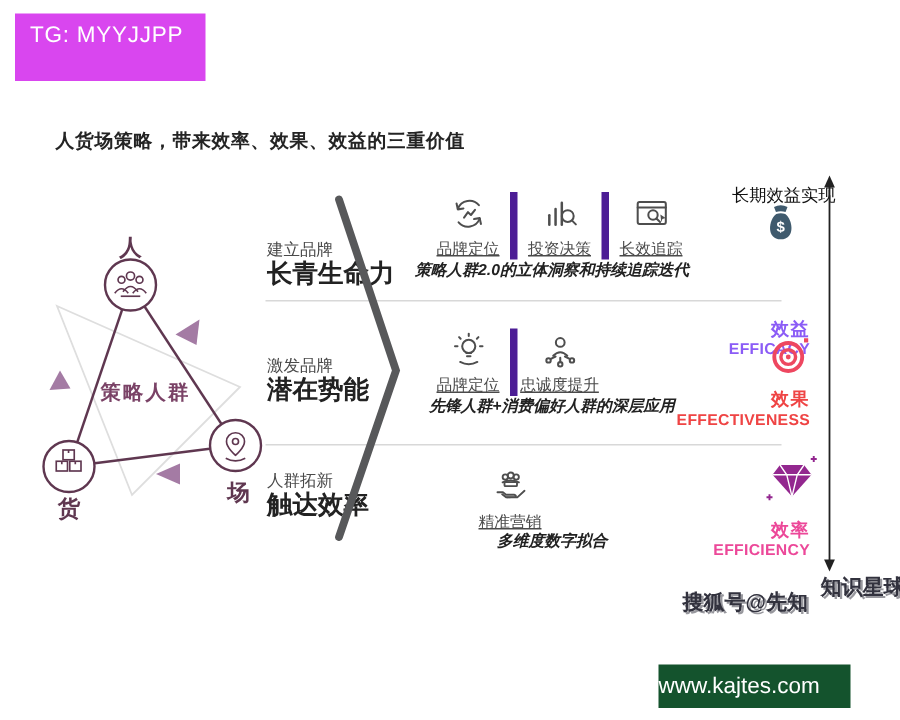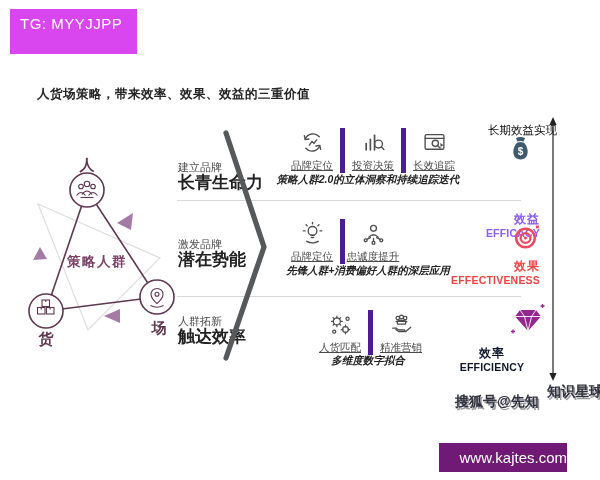--- a/index.html
+++ b/index.html
@@ -33,30 +33,30 @@
   
   .top-goal{position:absolute;left:460px;top:123px;width:97px;text-align:right;font-size:11.5px;
             font-weight:normal;color:#111;white-space:nowrap;}
   .varrow{position:absolute;left:546px;top:115px;}
   .lvl-icon{position:absolute;}
   .level{position:absolute;left:444px;width:96px;text-align:right;font-weight:bold;line-height:13.5px;white-space:nowrap;}
   .level .cn{font-size:12px;letter-spacing:1px;display:block;}
   .level .en{font-size:10.5px;letter-spacing:0.2px;display:block;}
   .c-efficacy{color:#8b5cf6;margin-top:44px;}
   .c-effect{color:#ef4444;}
-  .c-efficiency{color:#0f172a;text-align:center;}
+  .c-efficiency{color:#ec4899;}
   
   .wm{position:absolute;top:380px;left:455px;height:24px;width:145px;font-weight:bold;
       font-size:14px;color:#32323e;z-index:4;}
   .wm span{position:absolute;text-shadow:1.5px 1.5px 0 rgba(50,50,62,0.5);white-space:nowrap;}
   .wm .wa{left:0;top:1px;margin-top:12px;}
   .wm .wb{left:74px;top:3px;margin-left:18px;}
   
-  .footer{position:absolute;left:439px;top:443px;width:128px;height:29px;background:#701a75;
-          color:#fff;font-size:15px;line-height:29px;text-align:right;}
+  .footer{position:absolute;left:439px;top:443px;width:128px;height:29px;background:#14532d;
+          color:#fff;font-size:15px;line-height:29px;text-align:left;}
   svg{display:block;}
 </style>
 </head>
 <body>
 
 <div id="canvas">
 
   <div class="tg-banner">TG: MYYJJPP</div>
 
   <div class="title">人货场策略，带来效率、效果、效益的三重价值</div>
@@ -199,33 +199,20 @@
         </svg>
       </div>
       <div class="lbl">忠诚度提升</div>
     </div>
   </div>
   <div class="summary" style="top:264px">先锋人群+消费偏好人群的深层应用</div>
 
   <div class="grp" style="left:312px;top:310px">
     <div class="cell">
       <div class="ic">
-        <svg width="25" height="25" viewBox="0 0 24 24" fill="none" stroke="#4e4e4e" stroke-width="1.2" stroke-linecap="round">
-          <circle cx="8.5" cy="9" r="3.4"></circle>
-          <path d="M8.5,3.9 v1.8 M8.5,12.3 v1.8 M3.4,9 h1.8 M11.8,9 h1.8 M4.9,5.4 l1.3,1.3 M10.8,11.3 l1.3,1.3 M12.1,5.4 L10.8,6.7 M6.2,11.3 L4.9,12.6"></path>
-          <circle cx="16.8" cy="16.8" r="2.7"></circle>
-          <path d="M16.8,12.7 v1.5 M16.8,19.4 v1.5 M12.7,16.8 h1.5 M19.4,16.8 h1.5"></path>
-          <circle cx="18.8" cy="6.5" r="1.5"></circle>
-            <circle cx="6" cy="18.8" r="1.5"></circle>
-        </svg>
-      </div>
-      <div class="lbl">人货匹配</div>
-    </div>
-    <div class="cell">
-      <div class="ic">
         <svg width="25" height="25" viewBox="0 0 24 24" fill="none" stroke="#4e4e4e" stroke-width="1.2" stroke-linecap="round" stroke-linejoin="round">
           <circle cx="8.5" cy="5.8" r="1.7"></circle>
             <circle cx="12" cy="4.8" r="1.9"></circle>
             <circle cx="15.5" cy="5.8" r="1.7"></circle>
           <path d="M6.8,9.2 Q12,6.8 17.2,9.2"></path>
             <rect x="8" y="9" width="8" height="2.6" rx="0.6"></rect>
           <path d="M3.5,15.5 h3.5 l2,1.6 h5.2 q1.4,0.2 1,1.4 l-5.5,0.2"></path>
           <path d="M20.8,14.6 l-4.6,4.2 h-7 l-2.7,-2"></path>
         </svg>
       </div>

